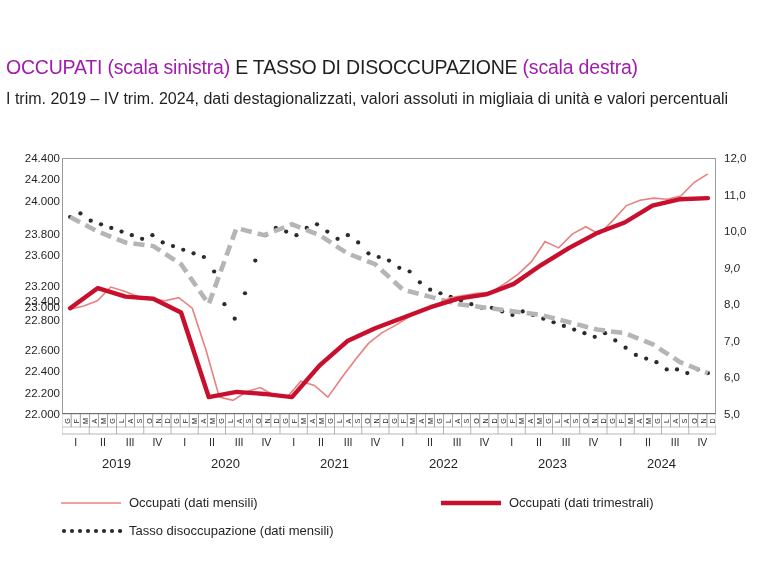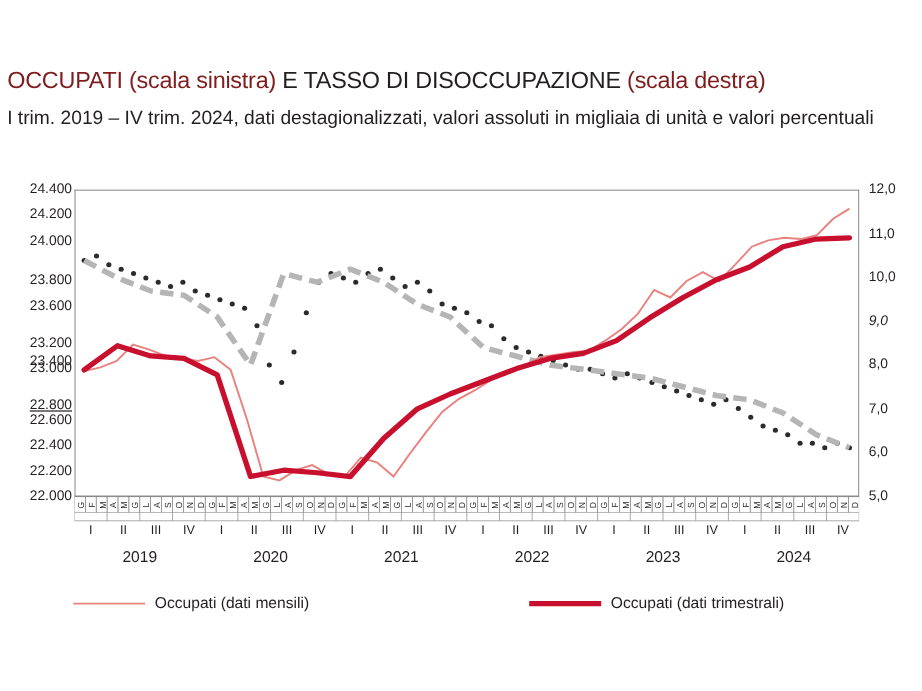--- a/index.html
+++ b/index.html
@@ -13,21 +13,21 @@
   }
 
   .titlebar{
     position:absolute;left:6px;top:56px;width:760px;
   }
   .title-line{
     font-size:19.5px;
     letter-spacing:-0.2px;
     white-space:nowrap;
   }
-  .t-red{color:#7f1d1d;}
+  .t-red{color:#a21caf;}
   .t-dark{color:#231f20;}
   .subtitle{
     position:absolute;left:6px;top:88px;width:756px;
     font-size:16px;line-height:21px;color:#231f20;
   }
 
   .plot-wrap{
     position:absolute;left:0;top:150px;width:768px;height:290px;
   }
   .axis-left{
@@ -88,21 +88,21 @@
 
 <div class="subtitle">I trim. 2019 – IV trim. 2024, dati destagionalizzati, valori assoluti in migliaia di unità e valori percentuali</div>
 
 <div class="plot-wrap">
 
   <div class="axis-left">
       <div class="ylab" style="top: 264px;">22.000</div>
       <div class="ylab" style="top: 242.667px;">22.200</div>
       <div class="ylab" style="top: 221.333px;">22.400</div>
       <div class="ylab" style="top: 200px;">22.600</div>
-      <div class="ylab" style="top: 188px; text-decoration: underline;">22.800</div>
+      <div class="ylab" style="top: 170px;">22.800</div>
       <div class="ylab" style="top: 157.333px;">23.000</div>
       <div class="ylab" style="top: 136px;">23.200</div>
       <div class="ylab" style="top: 114.667px; margin-top: 36px;">23.400</div>
       <div class="ylab" style="top: 93px; margin-top: 12px;">23.600</div>
       <div class="ylab" style="top: 84px;">23.800</div>
       <div class="ylab" style="top: 50.6667px;">24.000</div>
       <div class="ylab" style="top: 29.3333px;">24.200</div>
       <div class="ylab" style="top: 8px;">24.400</div>
     </div>
   <div class="axis-right">
@@ -407,13 +407,28 @@
       <span class="lg-text">Occupati (dati mensili)</span>
     </div>
     <div class="lg-item" style="left: 400px; top: 0px;">
       <div class="lg-swatch">
         <svg width="62" height="12">
           <line x1="1" y1="6" x2="61" y2="6" stroke="#c8102e" stroke-width="4.4"></line>
         </svg>
       </div>
       <span class="lg-text">Occupati (dati trimestrali)</span>
     </div>
+    <div class="lg-item" style="left: 20px; top: 28px;">
+      <div class="lg-swatch">
+        <svg width="62" height="12">
+          <circle cx="4" cy="6" r="2.1" fill="#2b2b2b"></circle>
+          <circle cx="12" cy="6" r="2.1" fill="#2b2b2b"></circle>
+          <circle cx="20" cy="6" r="2.1" fill="#2b2b2b"></circle>
+          <circle cx="28" cy="6" r="2.1" fill="#2b2b2b"></circle>
+          <circle cx="36" cy="6" r="2.1" fill="#2b2b2b"></circle>
+          <circle cx="44" cy="6" r="2.1" fill="#2b2b2b"></circle>
+          <circle cx="52" cy="6" r="2.1" fill="#2b2b2b"></circle>
+          <circle cx="60" cy="6" r="2.1" fill="#2b2b2b"></circle>
+        </svg>
+      </div>
+      <span class="lg-text">Tasso disoccupazione (dati mensili)</span>
+    </div>
   </div>
 
 </body></html>

